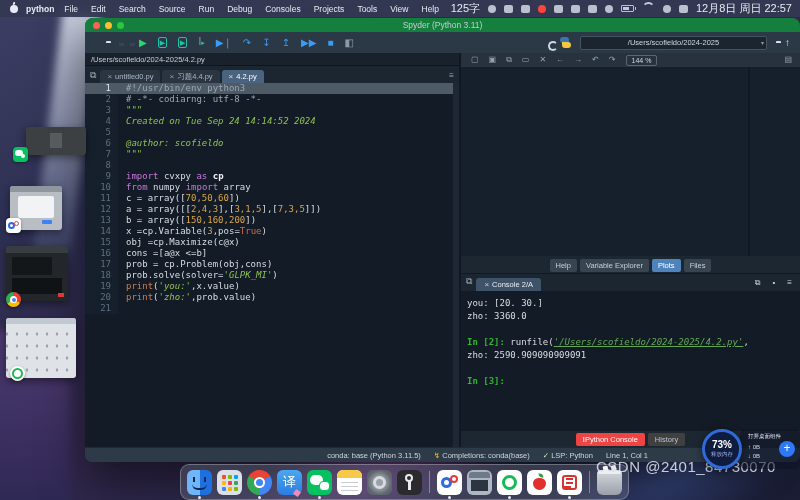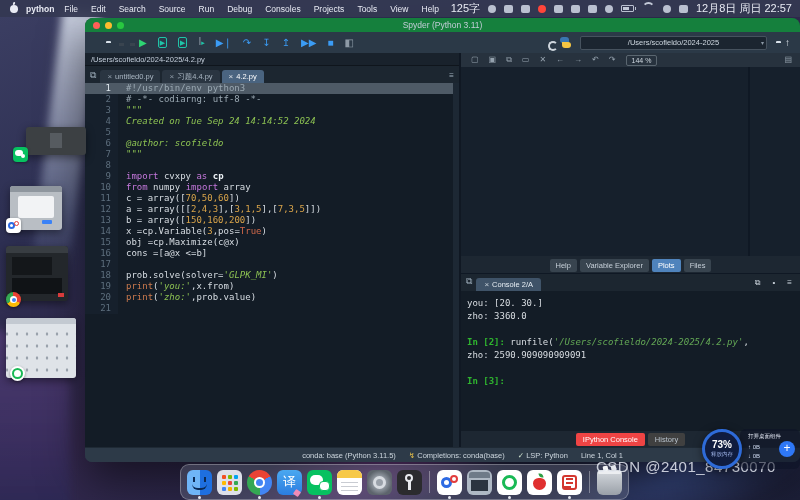--- a/index.html
+++ b/index.html
@@ -99,27 +99,27 @@
   #plots-div{position:absolute;right:50px;top:14px;bottom:192px;width:2px;background:#0f1824;}
   #pane-tabs{position:absolute;left:0;right:0;bottom:174px;height:18px;background:#1d2732;display:flex;align-items:center;justify-content:center;gap:3px;}
   .ptab{background:#38444f;color:#c6cfd8;font-size:7.5px;padding:2px 6px;border-radius:2px;}
   .ptab.active{background:#4f83bc;color:#fff;}
   #console-pane{position:absolute;left:0;right:0;bottom:0;height:174px;background:#131c26;border-top:1px solid #0f1824;}
   #ctabbar{position:absolute;left:0;top:0;right:0;height:17px;background:#1c2630;display:flex;align-items:center;}
   .ctab{height:13px;display:flex;align-items:center;gap:3px;background:#3f5368;color:#e6edf3;font-size:7.5px;padding:0 8px;border-radius:3px 3px 0 0;margin-top:4px;}
   .cicons{margin-left:auto;display:flex;gap:12px;margin-right:8px;color:#cdd6de;font-size:8px;}
   #console-body{position:absolute;left:0;top:17px;right:0;bottom:17px;font-family:"DejaVu Sans Mono",monospace;font-size:9px;padding:6px 0 0 6px;overflow:hidden;}
   .cline{height:13px;line-height:13px;white-space:pre;}
-  .ck-out{color:#d8dde2;} .ck-prompt{color:#2fb52f;font-weight:bold;} .ck-cstr{color:#63a855;font-style:italic;}
+  .ck-out{color:#d8dde2;} .ck-prompt{color:#2fb52f;font-weight:bold;} .ck-cstr{color:#63a855;font-style:italic;text-decoration:underline;}
   #console-tabs{position:absolute;left:0;right:0;bottom:0;height:17px;background:#1d2732;display:flex;align-items:center;justify-content:center;gap:3px;}
   .cbtab{background:#404040;color:#b8c2cc;font-size:7.5px;padding:2px 7px;border-radius:2px;}
   .cbtab.active{background:#ef4444;color:#fff;}
 
   #statusbar{position:absolute;left:0;right:0;bottom:0;height:14px;background:#2d3a48;border-radius:0 0 7px 7px;border-top:1px solid #1f2a35;}
-  #status-items{position:absolute;right:177px;top:0;height:14px;display:flex;align-items:center;gap:13px;color:#cdd6de;font-size:7.5px;white-space:nowrap;}
+  #status-items{position:absolute;right:152px;top:0;height:14px;display:flex;align-items:center;gap:13px;color:#cdd6de;font-size:7.5px;white-space:nowrap;}
   .sb-ic{color:#e8c14a;} .sb-ck{color:#cfe3cf;}
 
   
   .thumb{position:absolute;border-radius:3px;box-shadow:0 3px 8px rgba(0,0,0,.45);z-index:20;}
   .badge{position:absolute;width:15px;height:15px;border-radius:4px;z-index:21;box-shadow:0 1px 3px rgba(0,0,0,.4);}
   #t1{left:26px;top:127px;width:60px;height:28px;background:#3c4043;}
   #t1 .inner{position:absolute;left:24px;top:6px;width:12px;height:15px;background:#565b60;}
   #b1{left:13px;top:147px;background:#07c160;}
   #b1::before{content:"";position:absolute;left:2px;top:3px;width:8px;height:6px;background:#fff;border-radius:3px;}
   #b1::after{content:"";position:absolute;left:8px;top:7px;width:4px;height:4px;background:#fff;border-radius:2px;}
@@ -337,23 +337,23 @@
               <div class="code-line"><span class="gut">7</span><span class="ctext"><span class="tk-ds">"""</span></span></div>
               <div class="code-line"><span class="gut">8</span><span class="ctext"></span></div>
               <div class="code-line"><span class="gut">9</span><span class="ctext"><span class="tk-kw">import</span><span class="tk-tx"> cvxpy </span><span class="tk-kw">as</span><span class="tk-tx"> </span><span class="tk-bold">cp</span></span></div>
               <div class="code-line"><span class="gut">10</span><span class="ctext"><span class="tk-kw">from</span><span class="tk-tx"> numpy </span><span class="tk-kw">import</span><span class="tk-tx"> array</span></span></div>
               <div class="code-line"><span class="gut">11</span><span class="ctext"><span class="tk-tx">c = array([</span><span class="tk-num">70,50,60</span><span class="tk-tx">])</span></span></div>
               <div class="code-line"><span class="gut">12</span><span class="ctext"><span class="tk-tx">a = array([[</span><span class="tk-num">2,4,3</span><span class="tk-tx">],[</span><span class="tk-num">3,1,5</span><span class="tk-tx">],[</span><span class="tk-num">7,3,5</span><span class="tk-tx">]])</span></span></div>
               <div class="code-line"><span class="gut">13</span><span class="ctext"><span class="tk-tx">b = array([</span><span class="tk-num">150,160,200</span><span class="tk-tx">])</span></span></div>
               <div class="code-line"><span class="gut">14</span><span class="ctext"><span class="tk-tx">x =cp.Variable(</span><span class="tk-num">3</span><span class="tk-tx">,pos=</span><span class="tk-kwc">True</span><span class="tk-tx">)</span></span></div>
               <div class="code-line"><span class="gut">15</span><span class="ctext"><span class="tk-tx">obj =cp.Maximize(c@x)</span></span></div>
               <div class="code-line"><span class="gut">16</span><span class="ctext"><span class="tk-tx">cons =[a@x &lt;=b]</span></span></div>
-              <div class="code-line"><span class="gut">17</span></div>
+              <div class="code-line"><span class="gut">17</span><span class="ctext"><span class="tk-tx">prob = cp.Problem(obj,cons)</span></span></div>
               <div class="code-line"><span class="gut">18</span><span class="ctext"><span class="tk-tx">prob.solve(solver=</span><span class="tk-str">'GLPK_MI'</span><span class="tk-tx">)</span></span></div>
-              <div class="code-line"><span class="gut">19</span><span class="ctext"><span class="tk-bi">print</span><span class="tk-tx">(</span><span class="tk-str">'you:'</span><span class="tk-tx">,x.from)</span></span></div>
+              <div class="code-line"><span class="gut">19</span><span class="ctext"><span class="tk-bi">print</span><span class="tk-tx">(</span><span class="tk-str">'you:'</span><span class="tk-tx">,x.value)</span></span></div>
               <div class="code-line"><span class="gut">20</span><span class="ctext"><span class="tk-bi">print</span><span class="tk-tx">(</span><span class="tk-str">'zho:'</span><span class="tk-tx">,prob.value)</span></span></div>
               <div class="code-line"><span class="gut">21</span><span class="ctext"></span></div>
             </div>
           <div id="editor-scroll"></div>
         </div>
       </div>
 
       <div id="right-pane">
         <div id="plots-toolbar">
           <span class="pti">▢</span>

